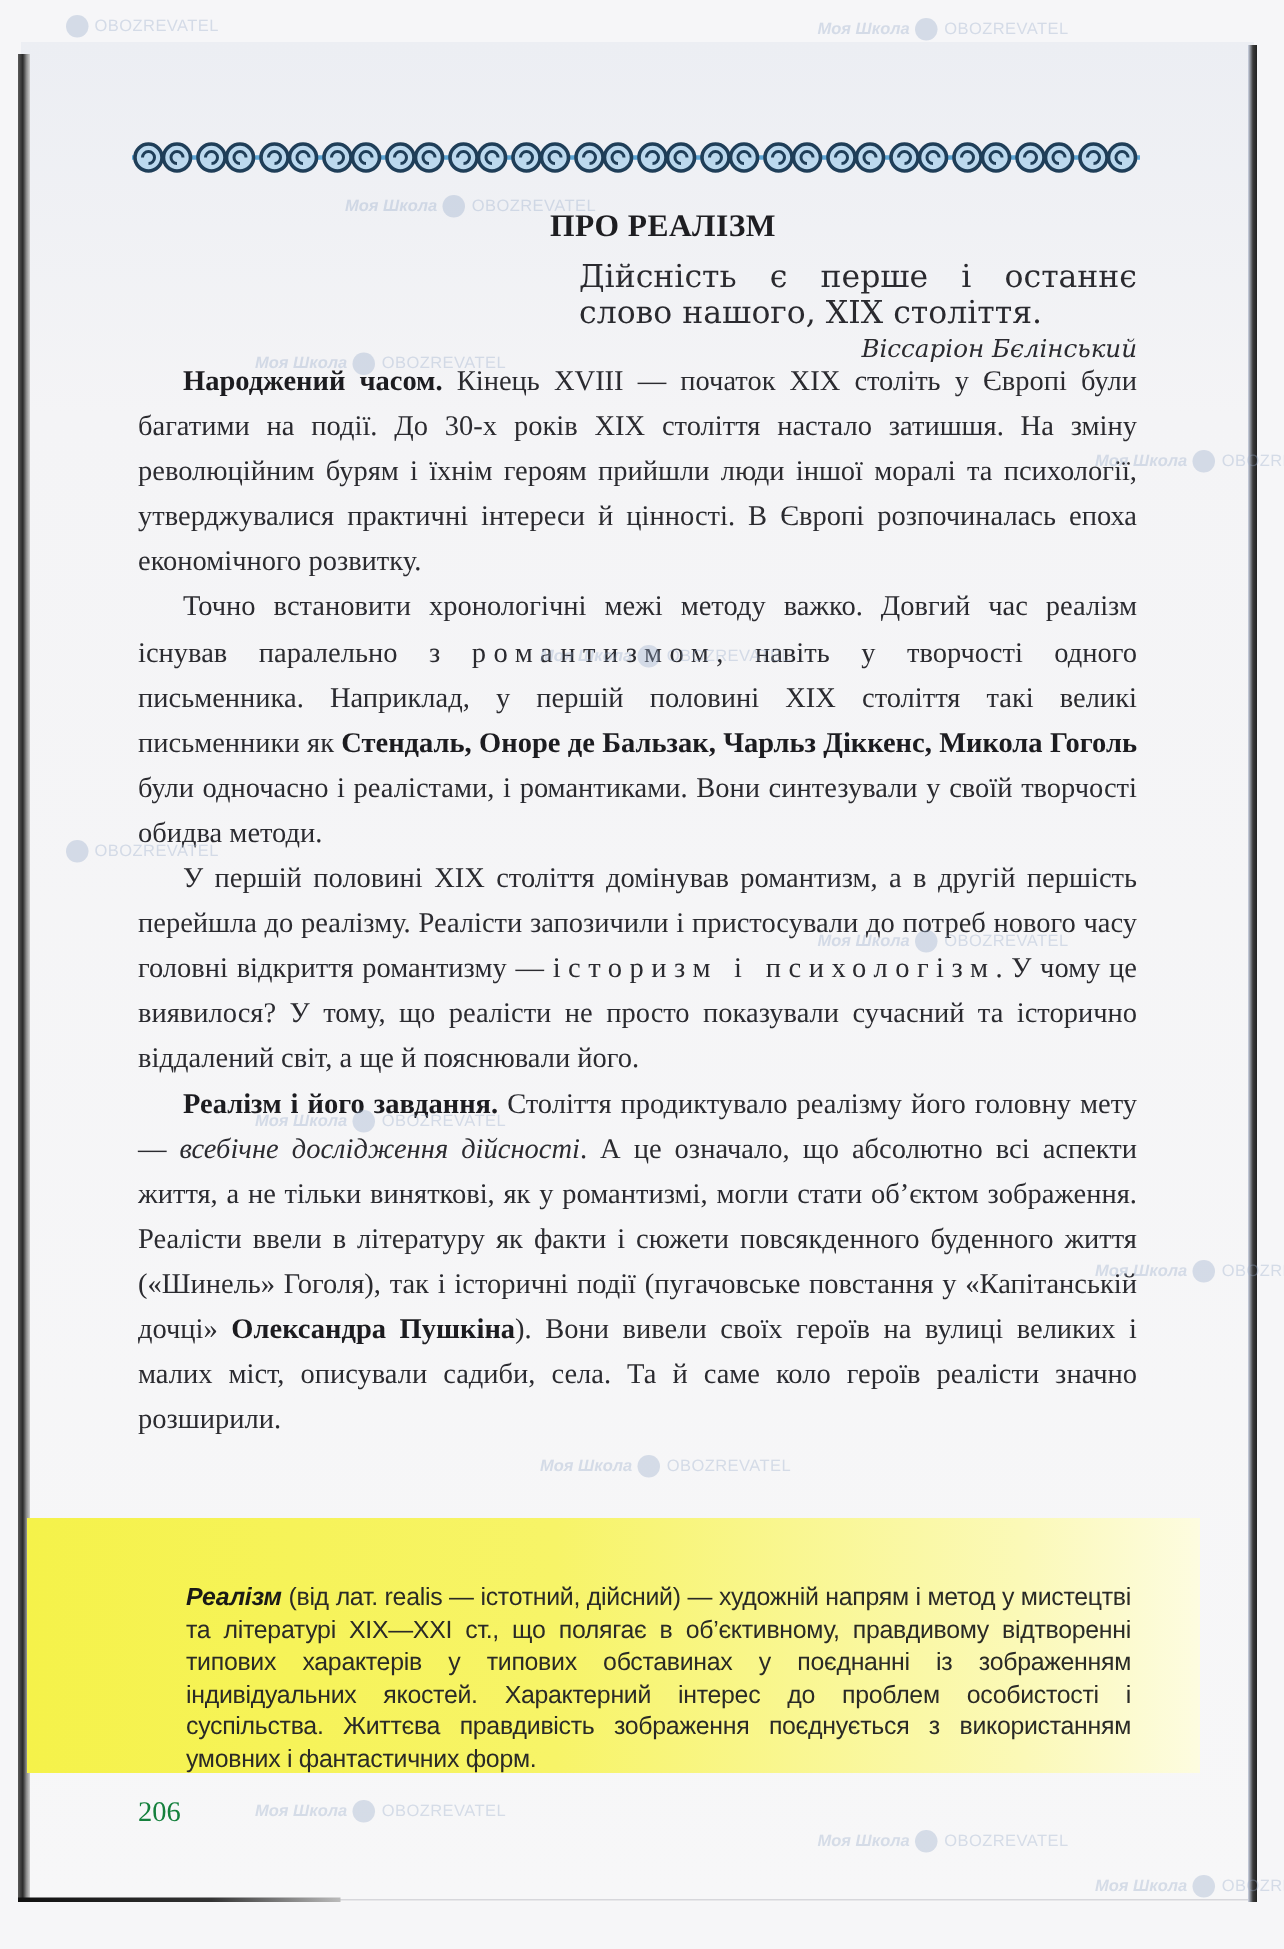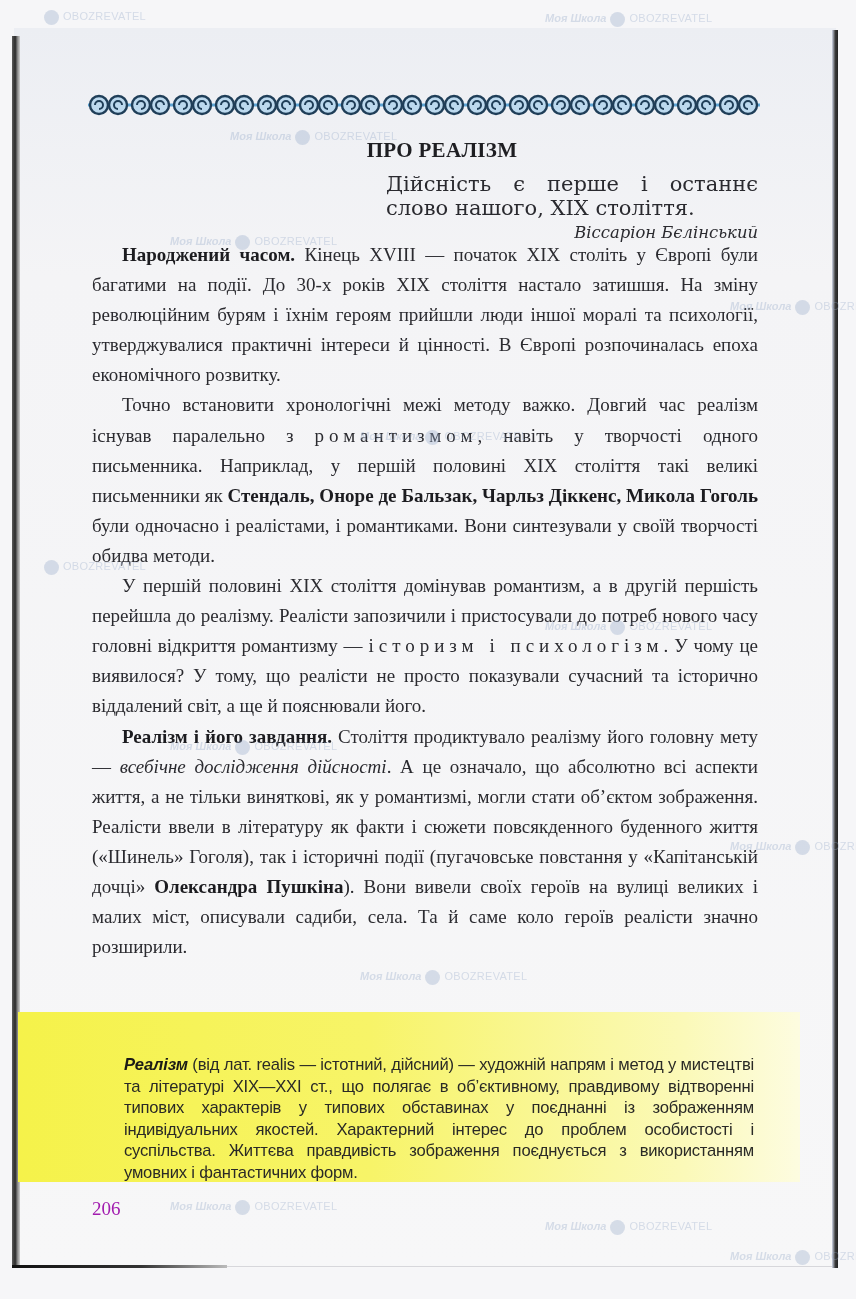--- a/index.html
+++ b/index.html
@@ -57,21 +57,21 @@
   .definition-text {
     position: absolute; left: 124px; top: 1054px; width: 630px;
     font-family: "Liberation Sans", sans-serif;
     font-size: 16.6px; line-height: 21.6px; text-align: justify;
     color: #2a2a26; letter-spacing: -0.2px;
   }
   .definition-text p { margin: 0; text-indent: 0; }
   .def-term { font-weight: 700; font-style: italic; color: #1a1a16; }
   .page-number {
     position: absolute; left: 92px; top: 1198px;
-    font-family: "Liberation Serif", serif; font-size: 19px; color: #a21caf;
+    font-family: "Liberation Serif", serif; font-size: 19px; color: #15803d;
   }
   .bottom-rule {
     position: absolute; left: 12px; top: 1265px; width: 215px; height: 3px;
     background: linear-gradient(90deg, #111 0%, #333 60%, #bbb 100%);
   }
   .bottom-rule2 {
     position: absolute; left: 12px; top: 1266px; width: 820px; height: 1px;
     background: #d7d7db;
   }
   .watermark {

